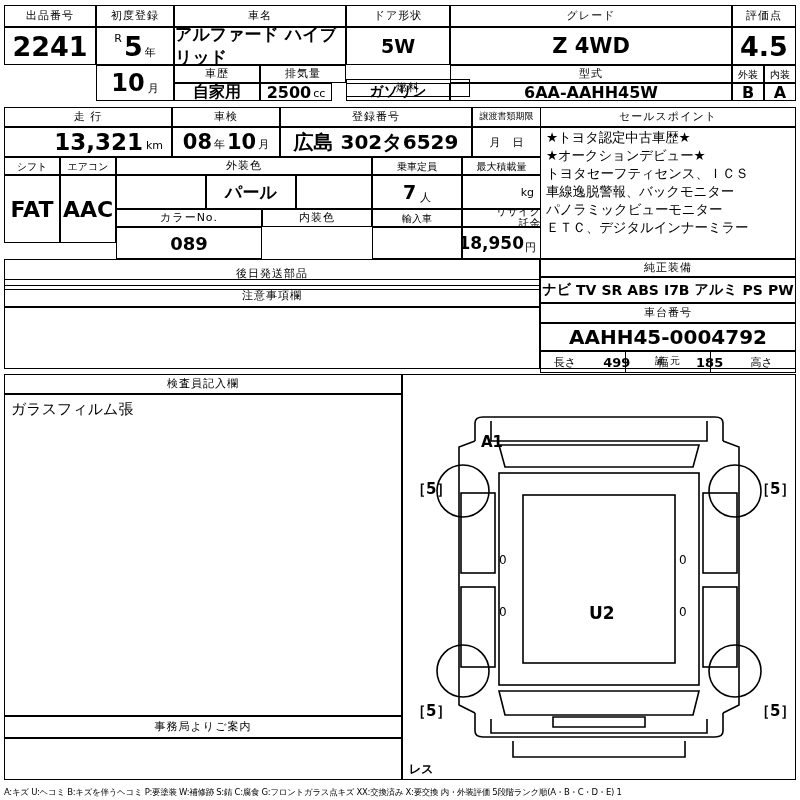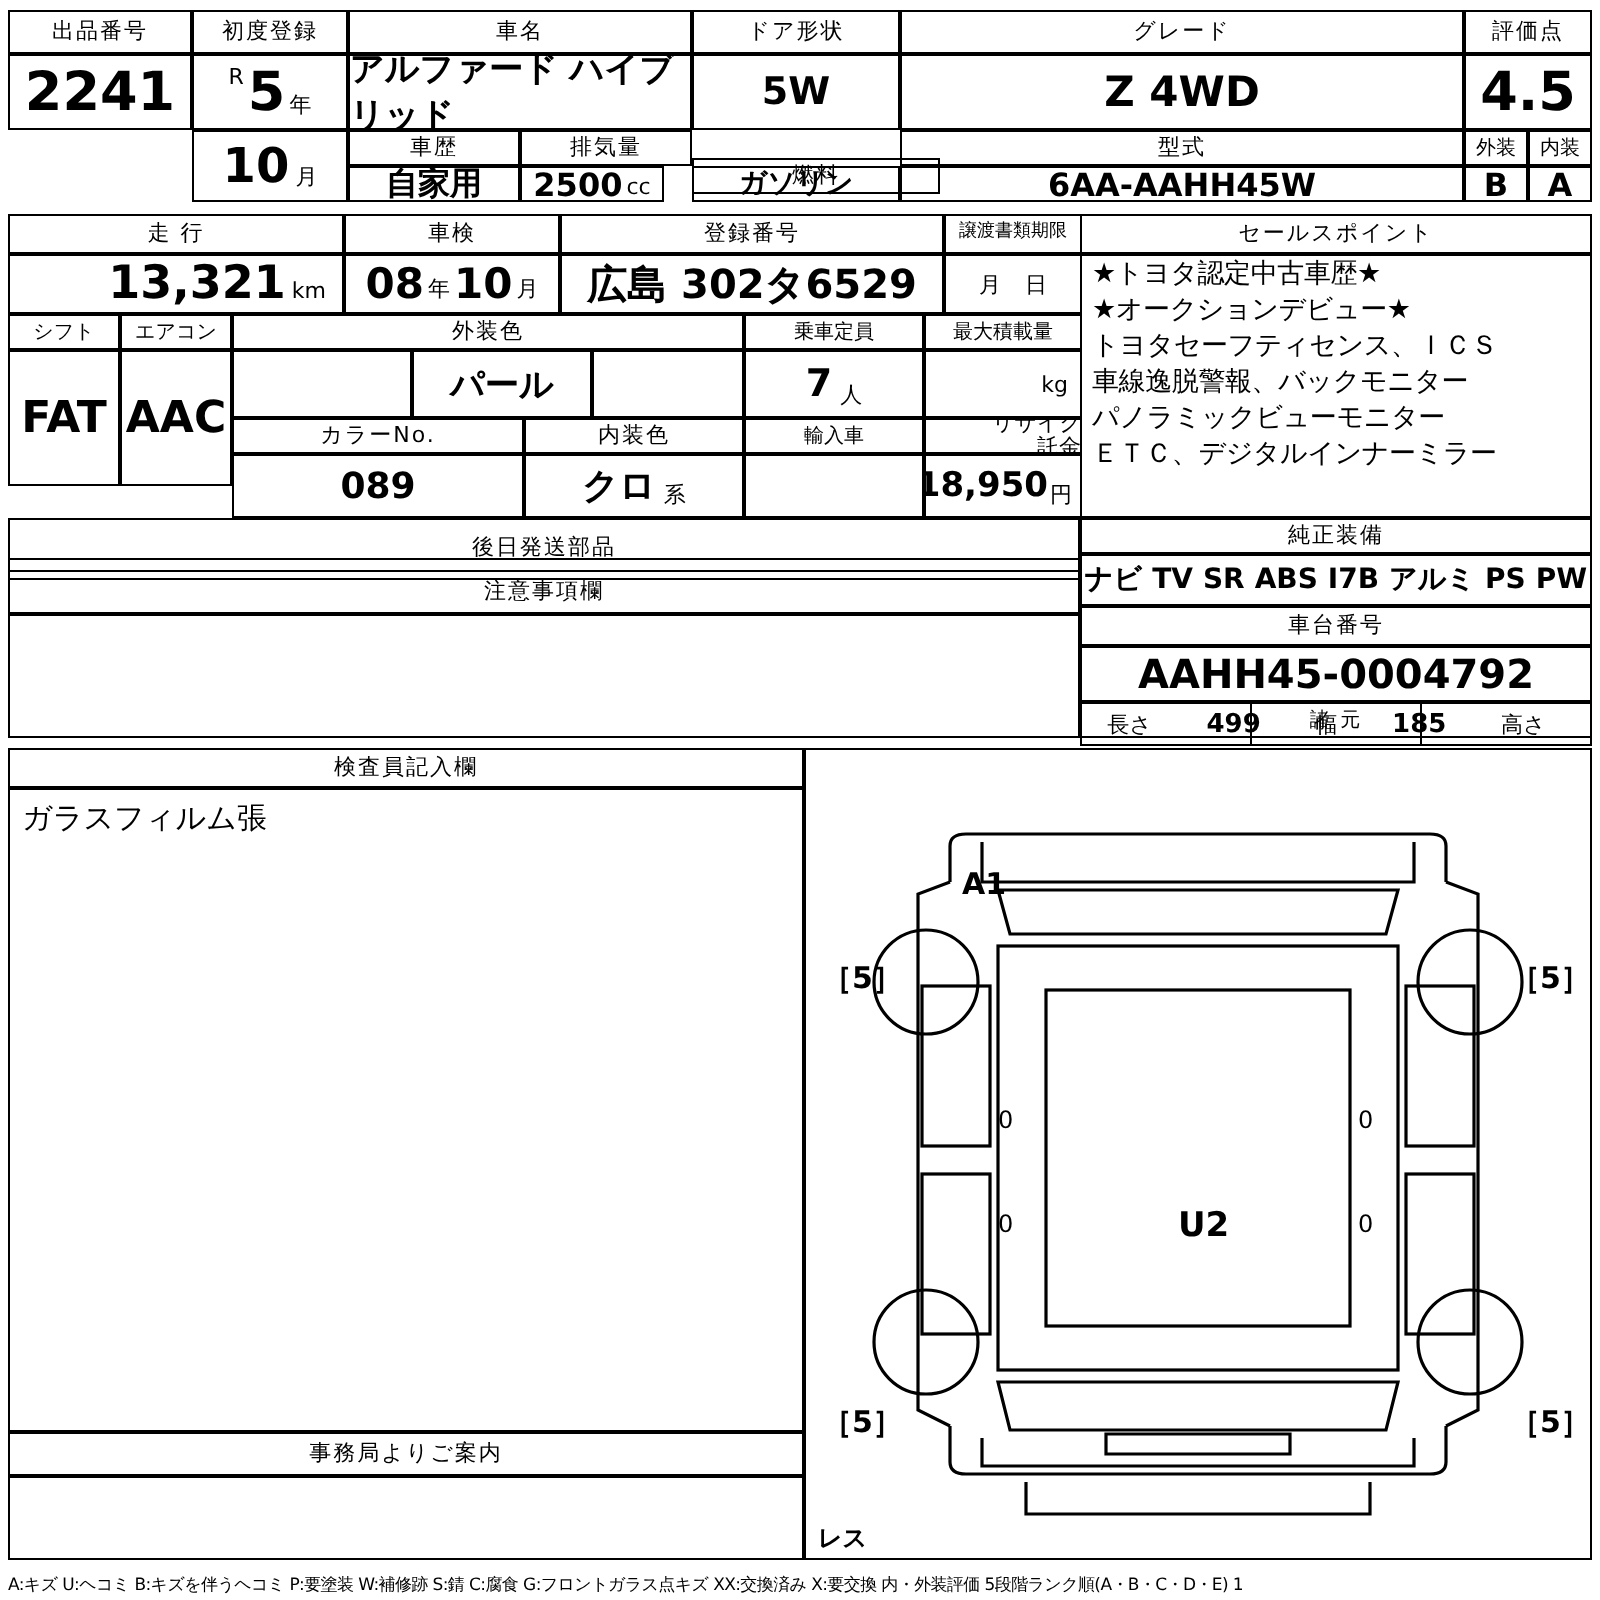--- a/index.html
+++ b/index.html
@@ -238,26 +238,20 @@
 
   <div class="bx" style="left:116px; top:209px; width:146px; height:18px;">
     <div class="ctr lbl">カラーNo.</div>
   </div>
   <div class="bx" style="left:116px; top:227px; width:146px; height:32px;">
     <div class="ctr" style="font-size:18px; font-weight:700;">089</div>
   </div>
 
   <div class="bx" style="left:262px; top:209px; width:110px; height:18px;">
     <div class="ctr lbl">内装色</div>
-  </div>
-  <div class="bx" style="left:262px; top:227px; width:110px; height:32px;">
-    <div class="ctr" style="gap:4px;">
-      <span style="font-size:18px; font-weight:700;">クロ</span>
-      <span class="unit" style="align-self:flex-end; margin-bottom:3px;">系</span>
-    </div>
   </div>
 
   <div class="bx" style="left:372px; top:209px; width:90px; height:18px;">
     <div class="ctr lbl" style="font-size:10px; letter-spacing:0;">輸入車</div>
   </div>
   <div class="bx" style="left:372px; top:227px; width:90px; height:32px;"></div>
 
   <div class="bx" style="left:462px; top:209px; width:78px; height:18px; border-right:none;">
     <div class="ctr lbl" style="font-size:11px; letter-spacing:0;margin-left:28px;">リサイクル預託金</div>
   </div>

